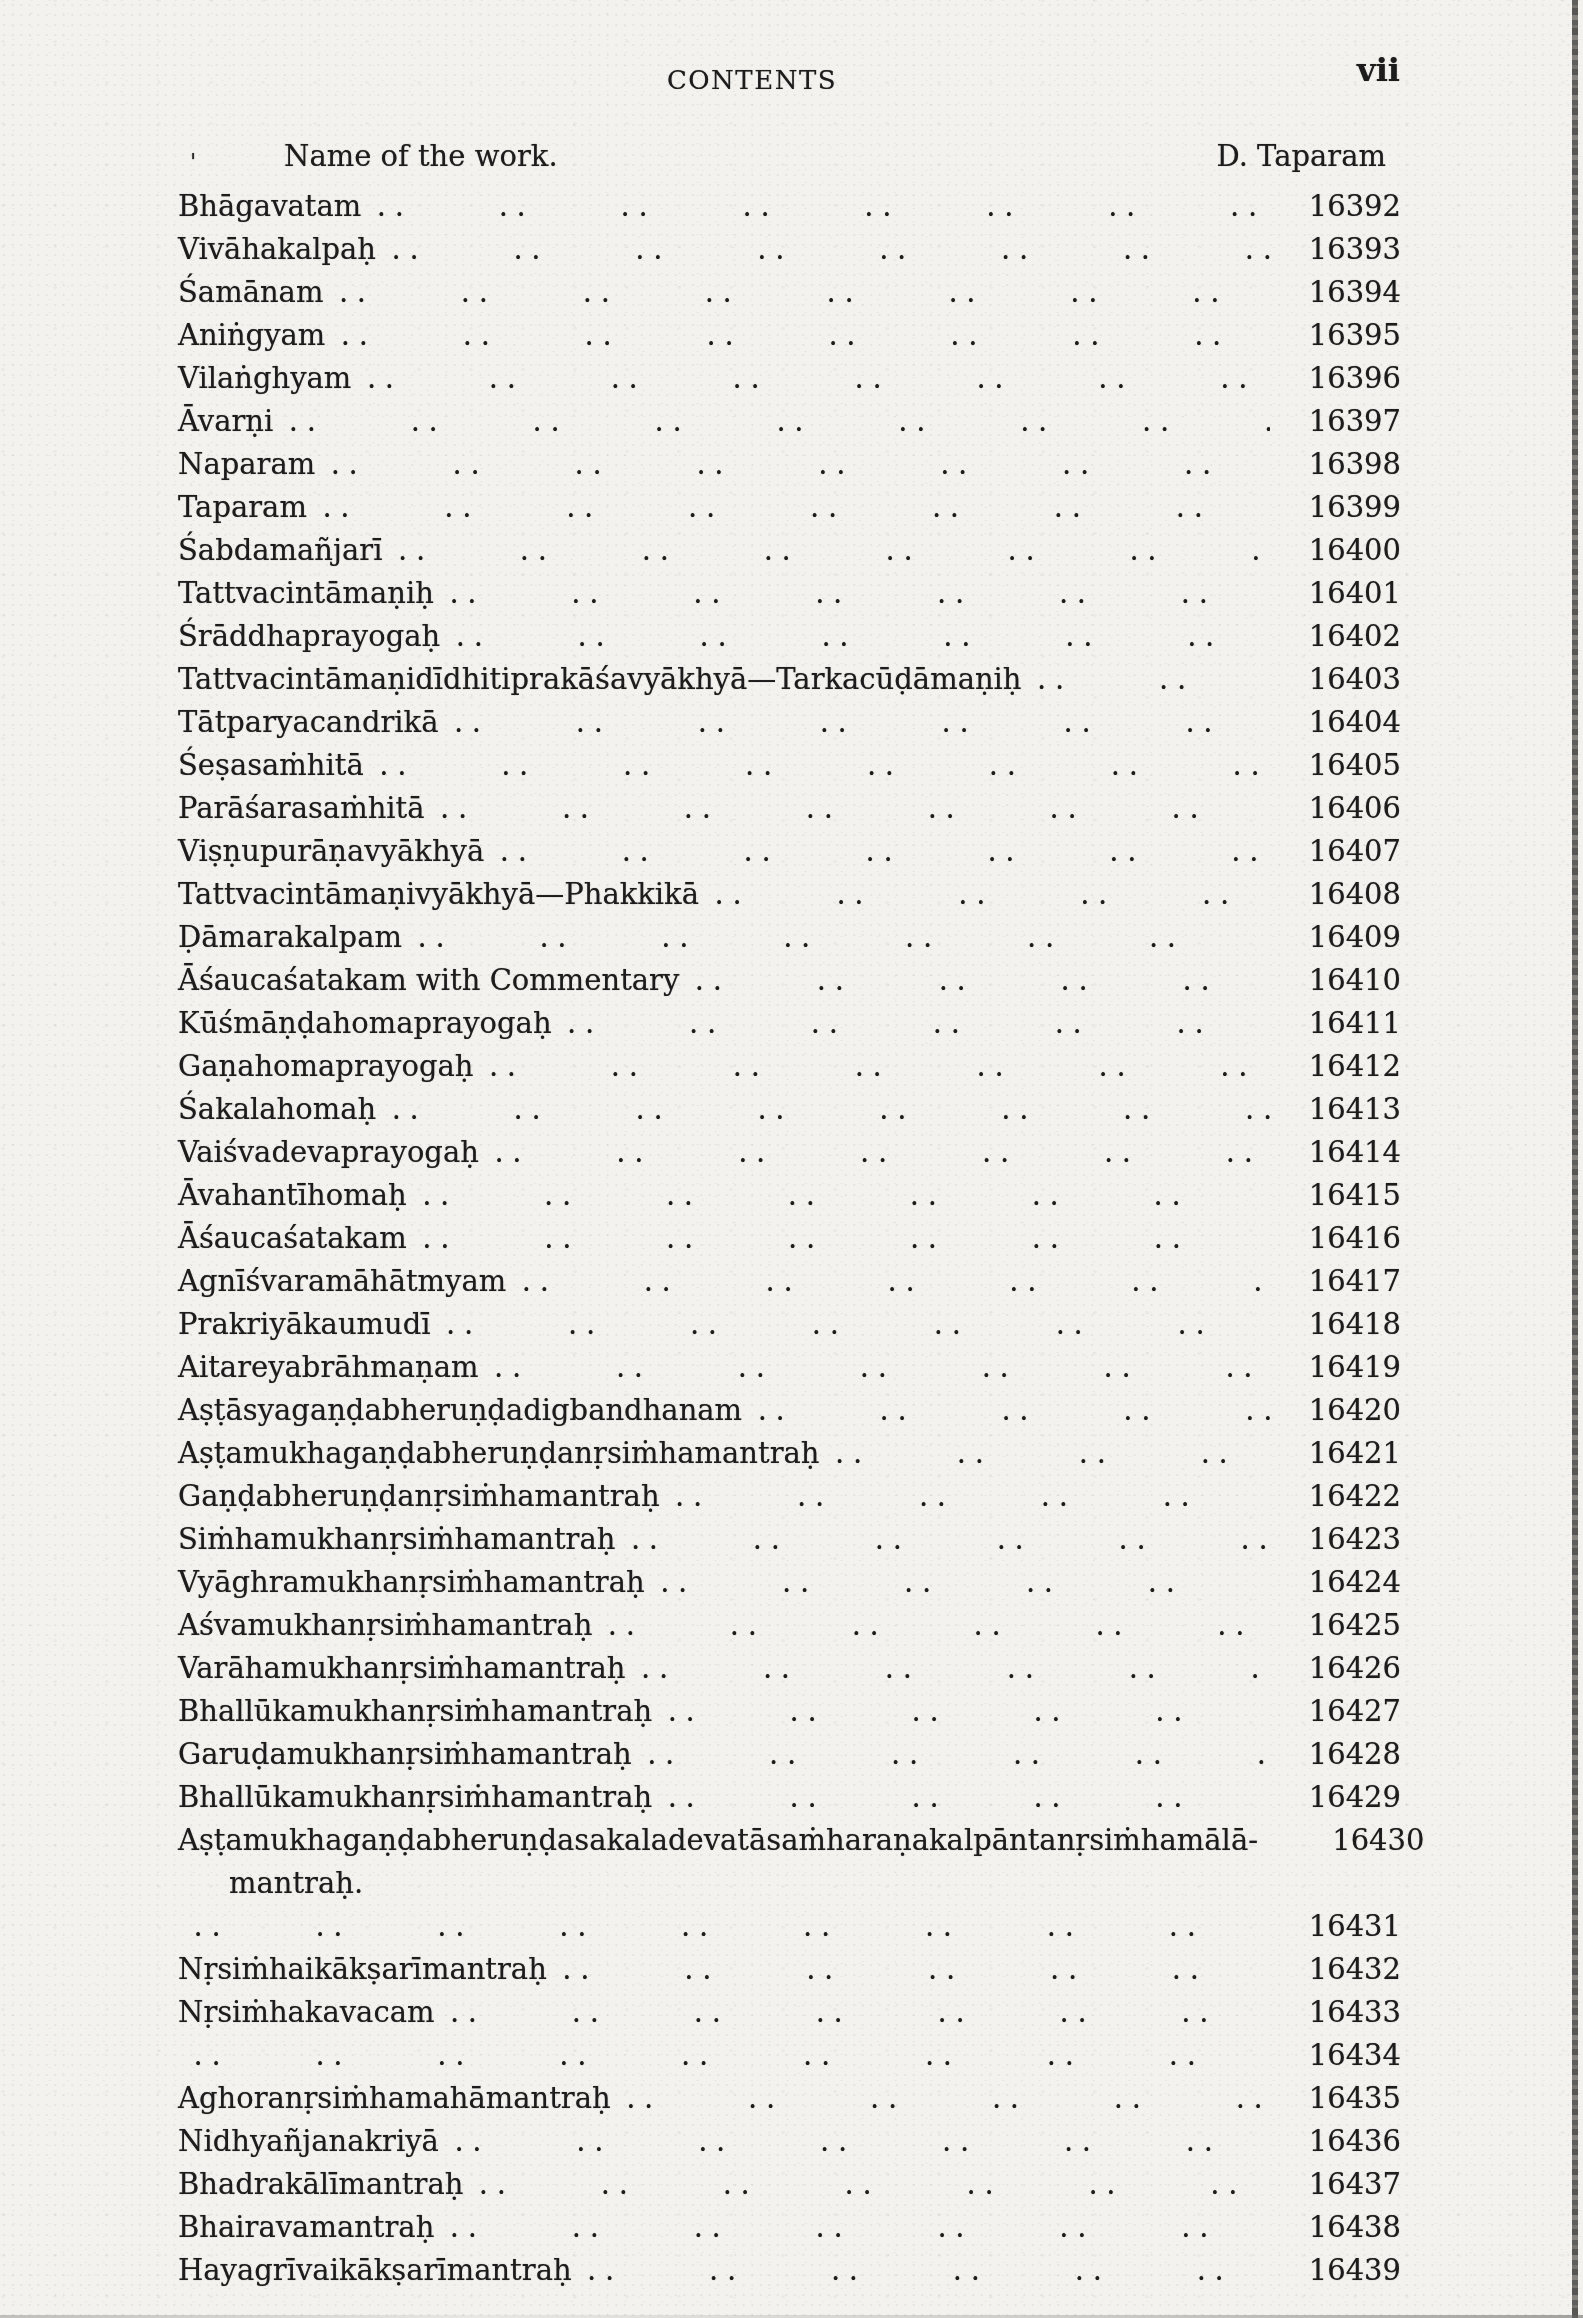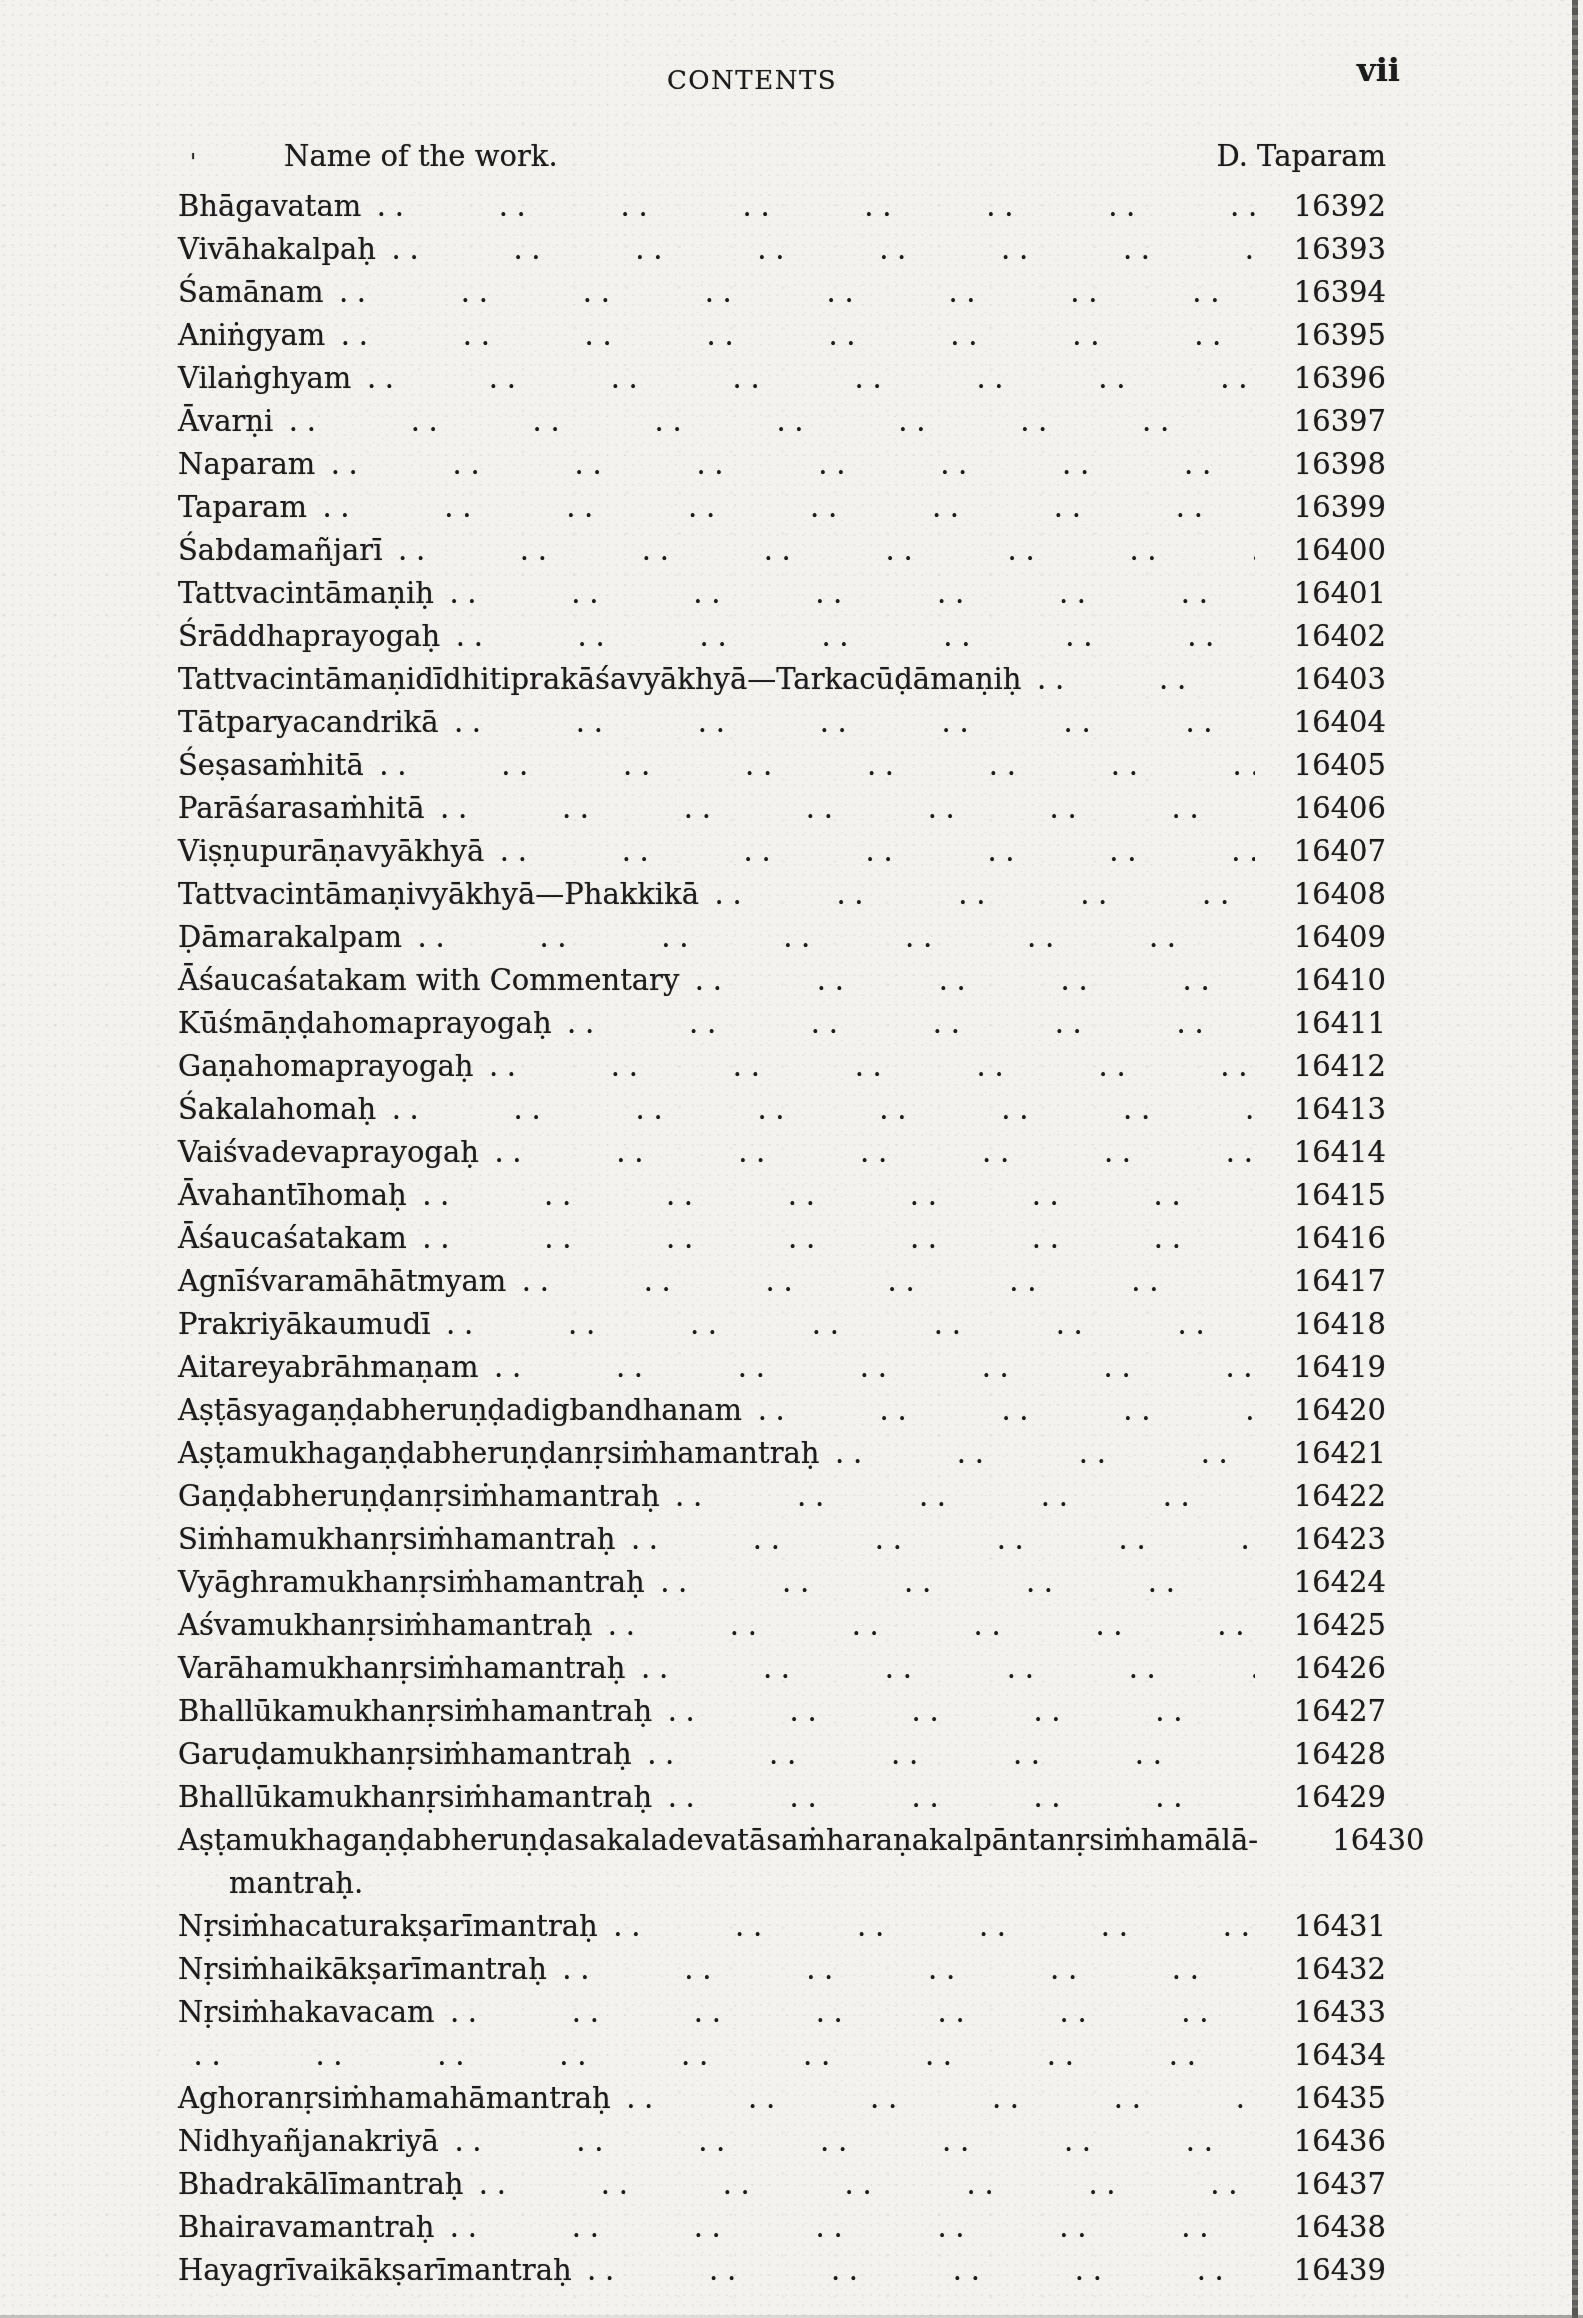--- a/index.html
+++ b/index.html
@@ -46,21 +46,21 @@
     top: 139px; left: 190px; right: 198px;
     display: flex;
     justify-content: space-between;
     align-items: baseline;
     font-size: 29px;
   }
   .cols .name-h { margin-left: 94px; }
 
   .list {
     position: absolute;
-    top: 185px; left: 178px; right: 198px;
+    top: 185px; left: 178px; right: 183px;
   }
   .row {
     display: flex;
     align-items: baseline;
     line-height: 43px;
     font-size: 29px;
   }
   .nm { flex: 0 1 auto; }
   .wrap2 { display: block; margin-left: 51px; }
   .ld {
@@ -295,21 +295,20 @@
       <span class="nm">Bhallūkamukhanṛsiṁhamantraḥ</span>
       <span class="ld">.. .. .. .. .. .. .. .. .. .. .. .. .. .. .. </span>
       <span class="num">16429</span>
     </div>
     <div class="row">
       <span class="nm">Aṣṭamukhagaṇḍabheruṇḍasakaladevatāsaṁharaṇakalpāntanṛsiṁhamālā-<span class="wrap2">mantraḥ.</span></span>
       <span class="ld"></span>
       <span class="num">16430</span>
     </div>
     <div class="row">
-      <span class="nm">Nṛsiṁhacaturakṣarīmantraḥ</span>
       <span class="ld">.. .. .. .. .. .. .. .. .. .. .. .. .. .. .. </span>
       <span class="num">16431</span>
     </div>
     <div class="row">
       <span class="nm">Nṛsiṁhaikākṣarīmantraḥ</span>
       <span class="ld">.. .. .. .. .. .. .. .. .. .. .. .. .. .. .. </span>
       <span class="num">16432</span>
     </div>
     <div class="row">
       <span class="nm">Nṛsiṁhakavacam</span>

